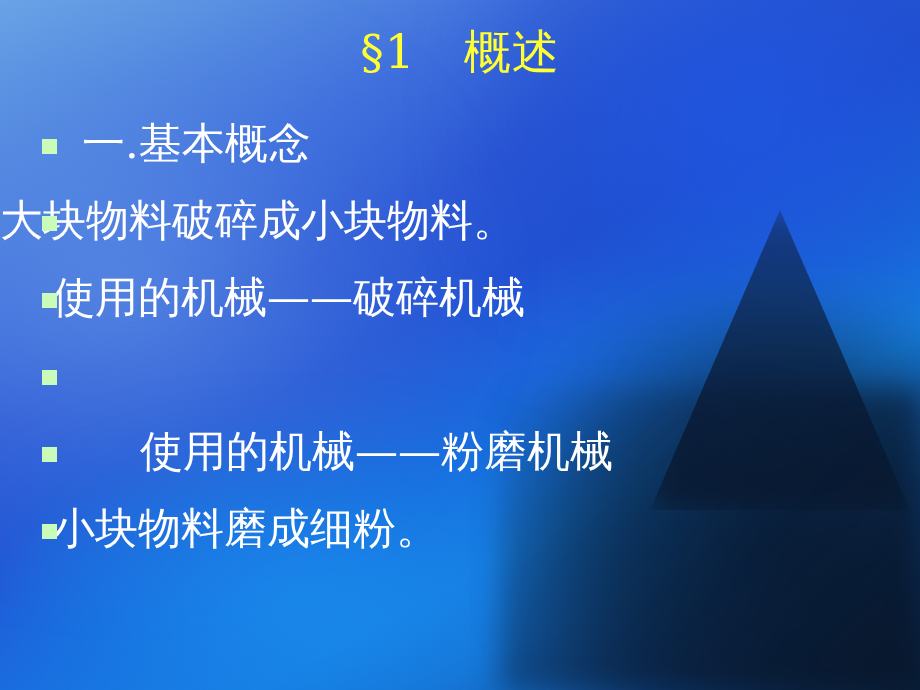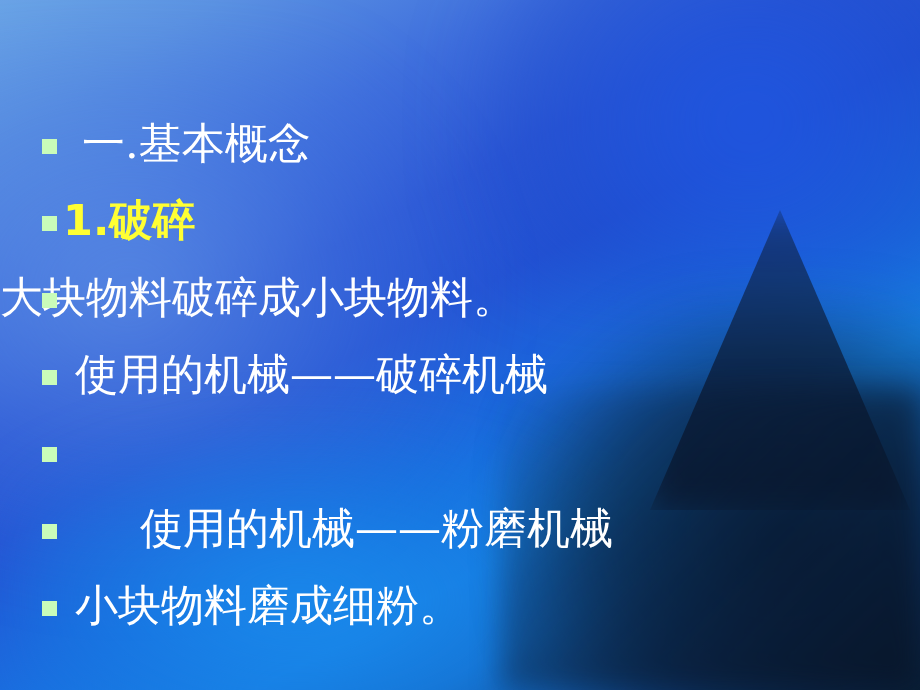--- a/index.html
+++ b/index.html
@@ -121,44 +121,41 @@
   }
   .bullet-text.accent {
     color: #ffff33;
     font-family: "DejaVu Sans", "Liberation Sans", sans-serif;
     font-weight: bold;
   }
   
   .indent-0 .bullet-text { margin-left: 82px; }
   .indent-1 .bullet-text { margin-left: 63px; }
   .indent-2 .bullet-text { }
-  .indent-3 .bullet-text { margin-left: 75px; }
+  .indent-3 .bullet-text { margin-left: 52px; }
   .indent-4 .bullet-text { margin-left: 140px; }
 </style>
 </head>
 <body>
 
 <div id="slide">
 
   <div class="bg-layer" id="bg-glow-left"></div>
   <div class="bg-layer" id="bg-glow-top-right"></div>
   <div class="bg-layer" id="bg-glow-azure"></div>
   <div class="bg-layer" id="bg-shadow-bottom-right"></div>
   <div class="bg-layer" id="bg-pyramid"></div>
   <div class="bg-layer" id="bg-dark-corner"></div>
 
+  <div id="title">§1　概述</div>
 
   <div id="body-list">
       <div class="bullet-row indent-0">
         <span class="bullet-marker"></span>
         <span class="bullet-text">一.基本概念</span>
-      </div>
-      <div class="bullet-row indent-1">
-        <span class="bullet-marker"></span>
-        <span class="bullet-text accent">1.破碎</span>
       </div>
       <div class="bullet-row indent-2">
         <span class="bullet-marker"></span>
         <span class="bullet-text">大块物料破碎成小块物料。</span>
       </div>
       <div class="bullet-row indent-3">
         <span class="bullet-marker"></span>
         <span class="bullet-text">使用的机械——破碎机械</span>
       </div>
       <div class="bullet-row indent-1">

